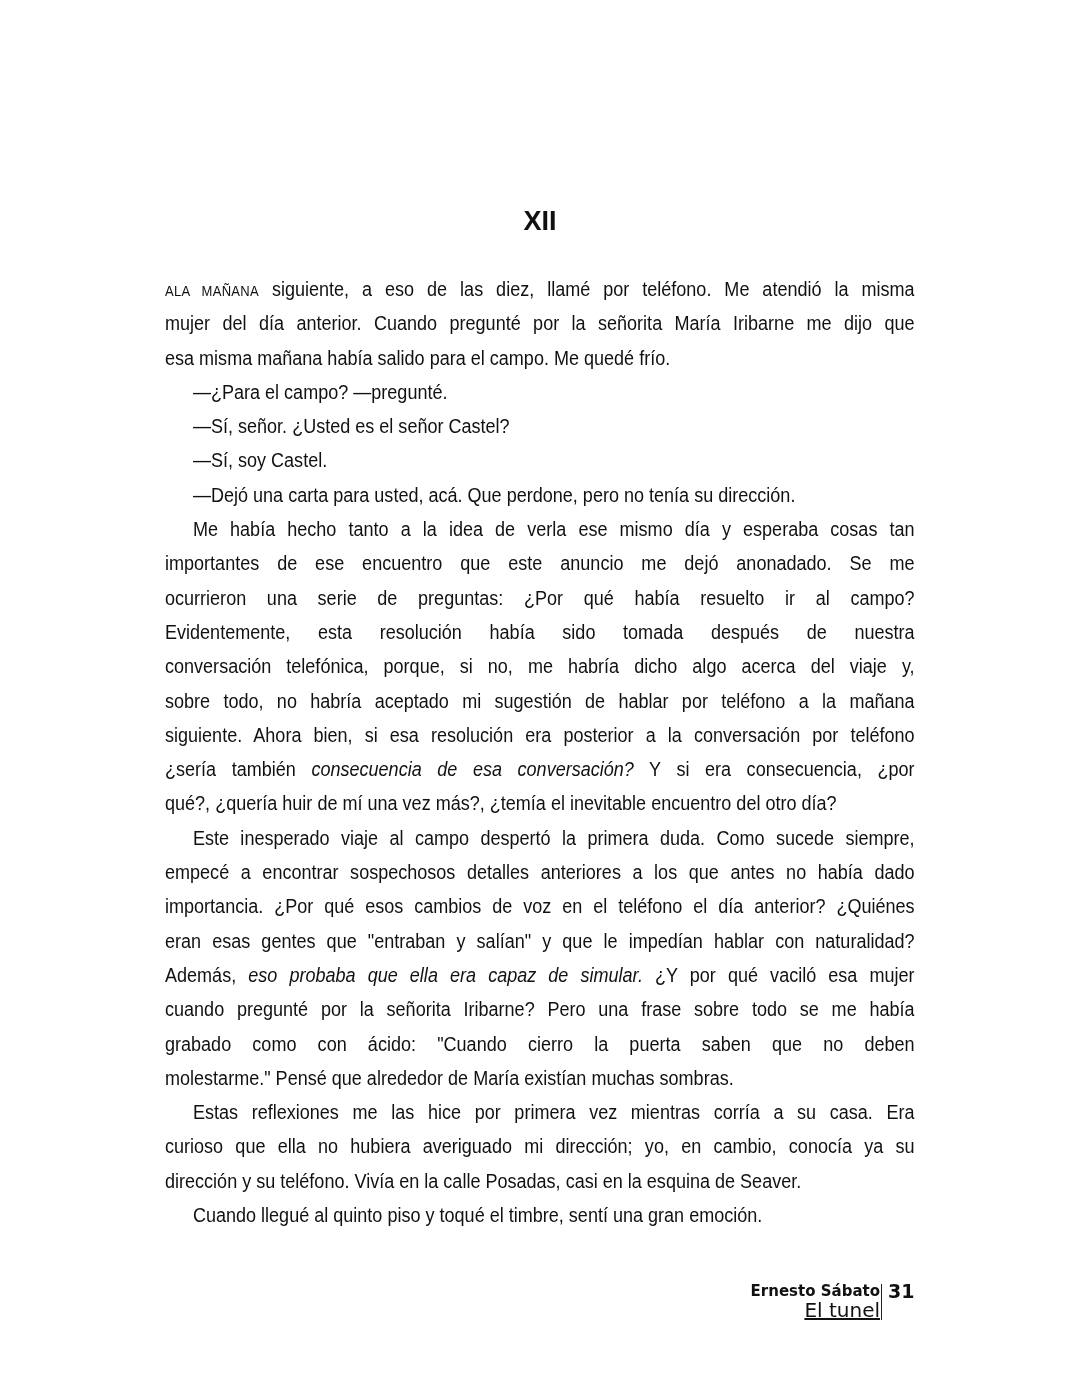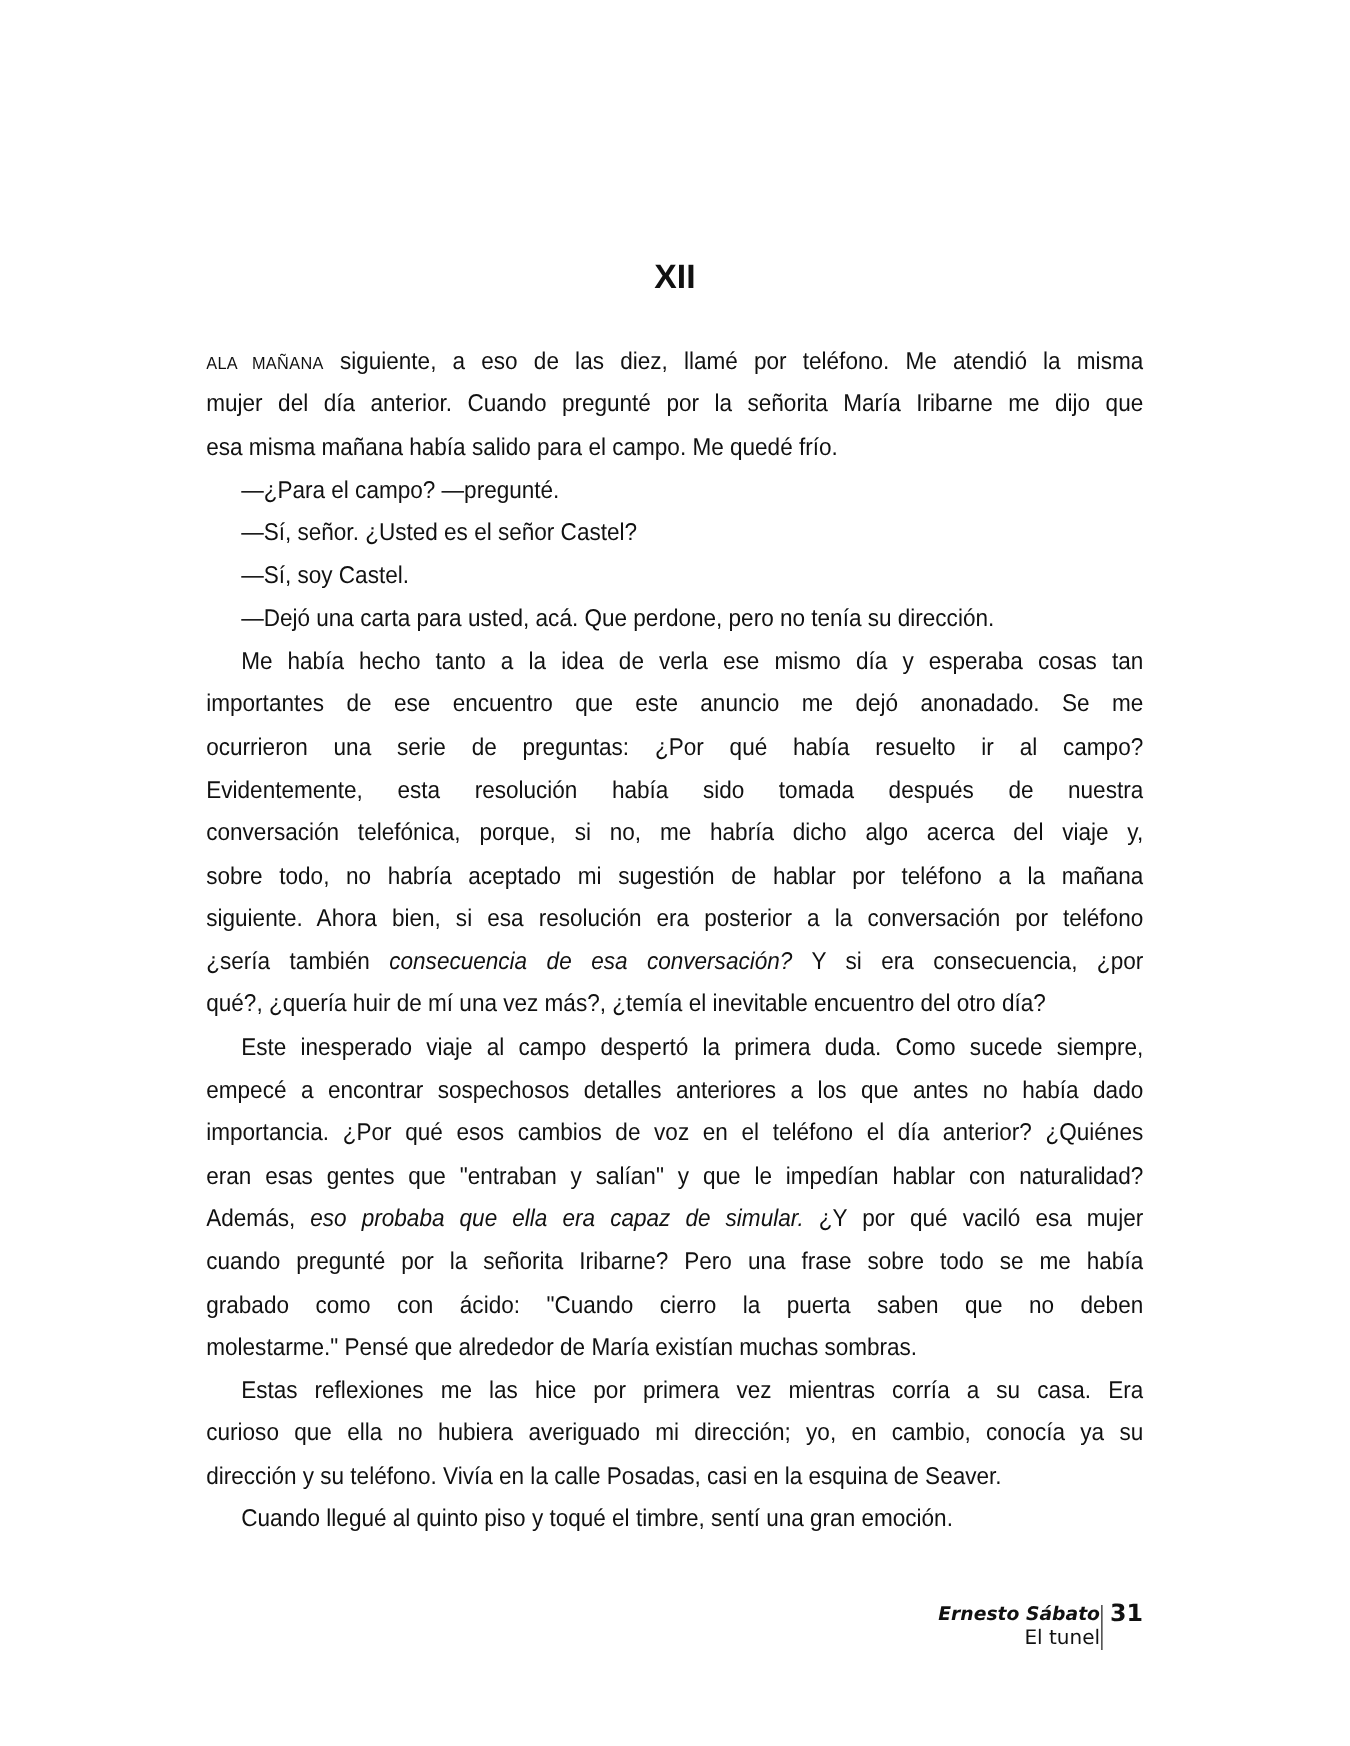--- a/index.html
+++ b/index.html
@@ -16,22 +16,22 @@
   .line { display: block; height: 34.3px; white-space: nowrap; }
   .line.j { text-align: justify; text-align-last: justify; white-space: normal; overflow: hidden; }
   .line.ind { padding-left: 30px; }
   .sc { font-size: 14px; letter-spacing: 0.3px; }
   em { font-style: italic; }
   .footer {
     position: absolute; top: 1282px; left: 700px; width: 240px; height: 40px;
     font-family: "DejaVu Sans", sans-serif;
   }
   .footer .left { position: absolute; right: 60px; top: 0; text-align: right; }
-  .footer .author { font-weight: bold; font-size: 15px; line-height: 19px; display: block; font-style: italic; }
-  .footer .book { font-size: 16px; line-height: 18px; display: block; }
+  .footer .author { font-weight: bold; font-size: 15px; line-height: 19px; display: block; }
+  .footer .book { font-size: 20px; line-height: 18px; display: block; text-decoration: underline; }
   .footer .rule { position: absolute; left: 181px; top: 2px; width: 1px; height: 36px; background: #222; }
   .footer .page { position: absolute; left: 188px; top: 0; font-weight: bold; font-size: 19px; line-height: 19px; }
 </style>
 </head>
 <body>
 
 <div class="title">XII</div>
 
 <div class="text">
   <span class="line j"><span class="sc">ALA MAÑANA</span><span> siguiente, a eso de las diez, llamé por teléfono. Me atendió la misma</span></span>

